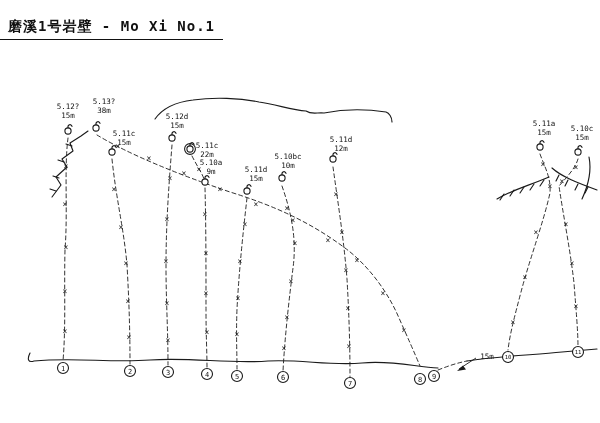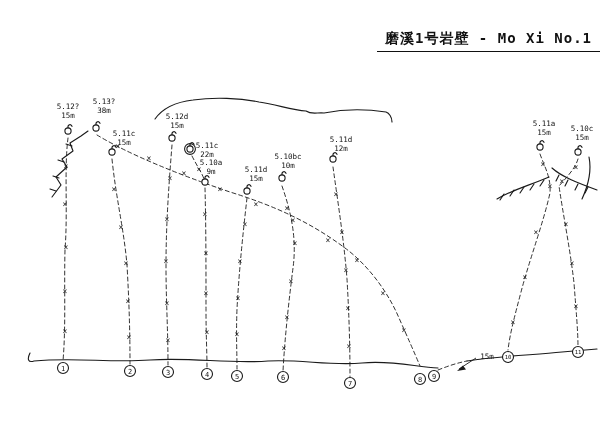--- a/index.html
+++ b/index.html
@@ -1,18 +1,18 @@
 <!DOCTYPE html>
 <html><head>
 <meta charset="utf-8">
 <style>
   html,body{margin:0;padding:0;background:#f3f3f3;}
   .page{position:relative;width:600px;height:423px;background:#ffffff;overflow:hidden;
         font-family:"DejaVu Sans Mono","DejaVu Sans",sans-serif;}
-  .title-wrap{position:absolute;top:28px;left:0;width:100%;text-align:right;z-index:2;text-decoration:underline;}
+  .title-wrap{position:absolute;top:16px;left:0;width:100%;text-align:left;z-index:2;text-decoration:underline;}
   .title{display:inline-block;font-weight:bold;font-size:14px;letter-spacing:1px;color:#111;
          border-bottom:1.6px solid #111;padding:0 8px 3px 8px;}
   svg{position:absolute;top:0;left:0;}
   .contour{fill:none;stroke:#1b1b1b;stroke-width:1.15;stroke-linecap:round;stroke-linejoin:round;}
   .route{fill:none;stroke:#1b1b1b;stroke-width:0.9;stroke-dasharray:4 3;stroke-linecap:round;}
   .cross{font-family:"DejaVu Sans Mono",monospace;font-size:8px;fill:#1b1b1b;text-anchor:middle;}
   .lbl{font-family:"DejaVu Sans Mono",monospace;font-size:7.5px;fill:#111;text-anchor:middle;}
   .stn{font-family:"DejaVu Sans Mono",monospace;fill:#111;text-anchor:middle;}
   .anch{fill:#ffffff;stroke:#1b1b1b;stroke-width:1.1;}
   .hook{fill:none;stroke:#1b1b1b;stroke-width:1.1;stroke-linecap:round;}

